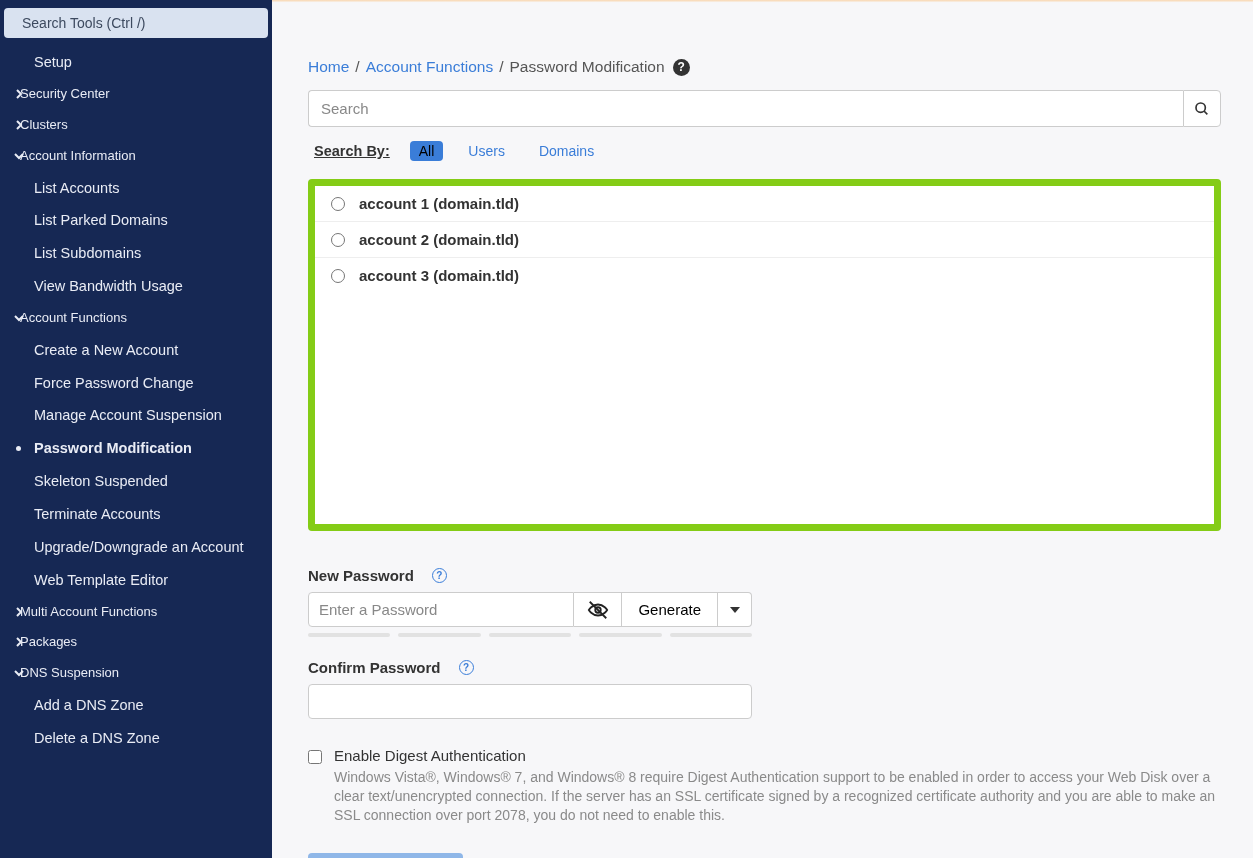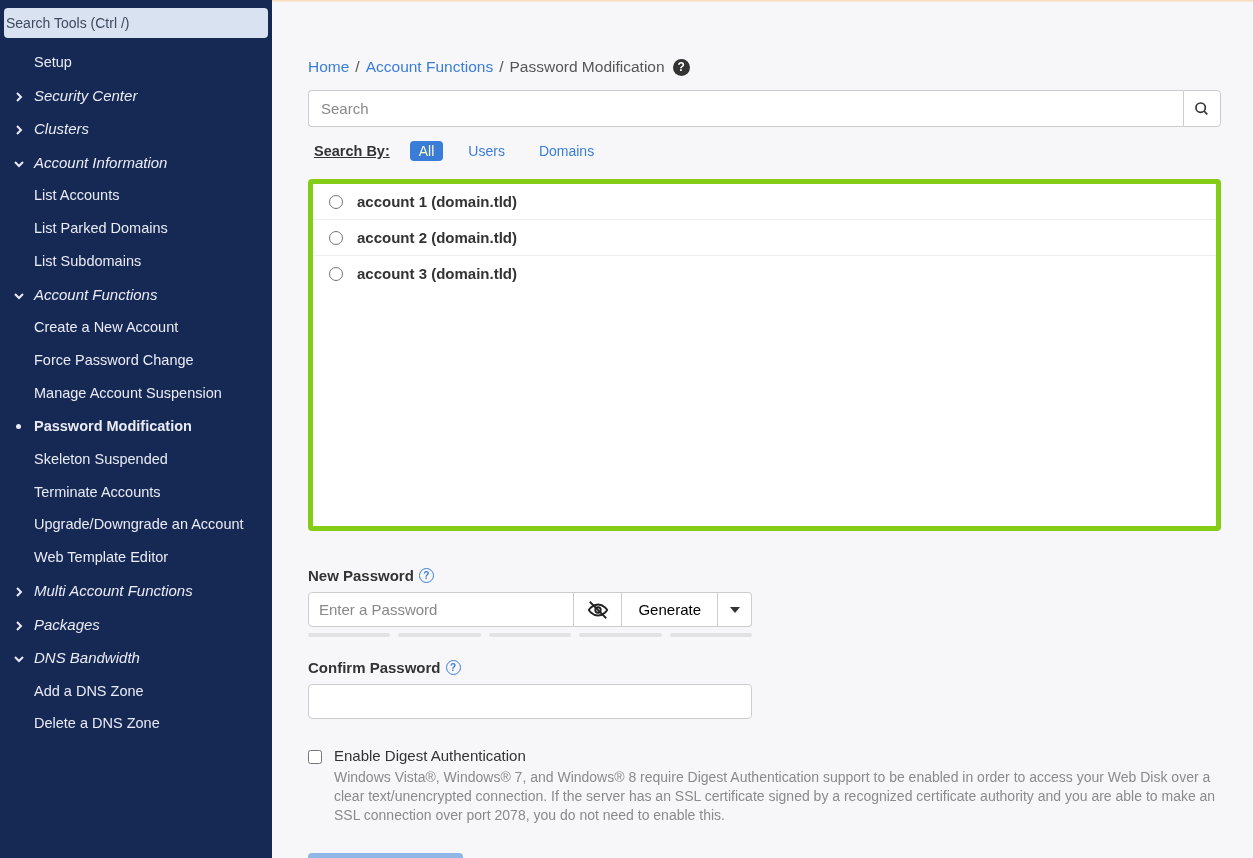--- a/index.html
+++ b/index.html
@@ -12,21 +12,21 @@
     background: #162854;
     color: #e9ecf5;
     height: 858px;
     display: flex;
     flex-direction: column;
     flex-shrink: 0;
   }
   .sidebar-search-wrap { padding: 8px 4px; }
   .sidebar-search {
     width: 100%;
-    padding: 7px 2px;
+    padding: 7px 18px;
     background: #d9e2f0;
     border: none;
     border-radius: 4px;
     font-size: 14px;
     color: #333;
     outline: none;
   }
   .sidebar-search::placeholder { color: #3d4a5f; }
   .sidebar-scroll {
     flex: 1;
@@ -37,21 +37,21 @@
   .sidebar-scroll::-webkit-scrollbar { width: 12px; }
   .sidebar-scroll::-webkit-scrollbar-track { background: #162854; }
   .sidebar-scroll::-webkit-scrollbar-thumb { background: #56698f; border-radius: 2px; }
   .nav-item {
     padding: 7px 0 7px 34px;
     position: relative;
     cursor: pointer;
     font-size: 14.5px;
     line-height: 1.3;
   }
-  .nav-item.section-header { padding-left: 34px; font-size: 15px; font-style: italic; }
+  .nav-item.section-header { padding-left: 20px; font-size: 13px; }
   .nav-item .chev {
     position: absolute;
     left: 13px;
     top: 9px;
     width: 12px;
     height: 12px;
   }
   .nav-item .dot {
     position: absolute;
     left: 16px;
@@ -132,24 +132,24 @@
     font-size: 14.5px;
     margin: 4px 0 18px 6px;
   }
   .search-by-row .label { font-weight: 700; color: #333; margin-right: 4px; text-decoration: underline; }
   .search-by-row .pill {
     padding: 2px 9px;
     border-radius: 4px;
     cursor: pointer;
     font-size: 14px;
   }
-  .search-by-row .pill.active { background: #3a7dd8; color: #fef9c3; }
+  .search-by-row .pill.active { background: #3a7dd8; color: #000000; }
   .search-by-row .pill.link { color: #3a7dd8; }
   .accounts-box {
-    border: 5px solid #84cc16;
+    border: 7px solid #84cc16;
     border-radius: 4px;
     background: #fff;
     height: 352px;
     overflow-y: auto;
   }
   .account-row {
     display: flex;
     align-items: center;
     padding: 9px 16px;
     border-bottom: 1px solid #eee;
@@ -159,21 +159,21 @@
   .account-row:last-child { border-bottom: none; }
   .account-row input[type=radio] { width: 14px; height: 14px; cursor: pointer; }
   .account-row .acct-label { font-weight: 700; font-size: 15px; color: #333; }
 
   .field-block { margin-top: 36px; }
   .field-label {
     font-weight: 700;
     font-size: 15px;
     display: flex;
     align-items: center;
-    gap: 5px;
+    gap: 18px;
     margin-bottom: 8px;
   }
   .help-circ {
     width: 15px; height: 15px;
     border: 1.5px solid #3a7dd8;
     color: #3a7dd8;
     border-radius: 50%;
     display: inline-flex;
     align-items: center;
     justify-content: center;
@@ -280,40 +280,41 @@
           </svg></span><span>Security Center</span></div>
       <div class="nav-item section-header"><span class="chev"><svg width="12" height="12" viewBox="0 0 12 12">
             <polyline points="4,2 8,6 4,10"></polyline>
           </svg></span><span>Clusters</span></div>
       <div class="nav-item section-header"><span class="chev"><svg width="12" height="12" viewBox="0 0 12 12">
             <polyline points="2,4 6,8 10,4"></polyline>
           </svg></span><span>Account Information</span></div>
       <div class="nav-item leaf"><span>List Accounts</span></div>
       <div class="nav-item leaf"><span>List Parked Domains</span></div>
       <div class="nav-item leaf"><span>List Subdomains</span></div>
+      <div class="nav-item leaf"><span>View Bandwidth Usage</span></div>
       <div class="nav-item section-header"><span class="chev"><svg width="12" height="12" viewBox="0 0 12 12">
             <polyline points="2,4 6,8 10,4"></polyline>
           </svg></span><span>Account Functions</span></div>
       <div class="nav-item leaf"><span>Create a New Account</span></div>
       <div class="nav-item leaf"><span>Force Password Change</span></div>
       <div class="nav-item leaf"><span>Manage Account Suspension</span></div>
       <div class="nav-item leaf active"><span class="dot"></span><span>Password Modification</span></div>
       <div class="nav-item leaf"><span>Skeleton Suspended</span></div>
       <div class="nav-item leaf"><span>Terminate Accounts</span></div>
       <div class="nav-item leaf"><span>Upgrade/Downgrade an Account</span></div>
       <div class="nav-item leaf"><span>Web Template Editor</span></div>
       <div class="nav-item section-header"><span class="chev"><svg width="12" height="12" viewBox="0 0 12 12">
             <polyline points="4,2 8,6 4,10"></polyline>
           </svg></span><span>Multi Account Functions</span></div>
       <div class="nav-item section-header"><span class="chev"><svg width="12" height="12" viewBox="0 0 12 12">
             <polyline points="4,2 8,6 4,10"></polyline>
           </svg></span><span>Packages</span></div>
       <div class="nav-item section-header"><span class="chev"><svg width="12" height="12" viewBox="0 0 12 12">
             <polyline points="2,4 6,8 10,4"></polyline>
-          </svg></span><span>DNS Bandwidth</span></div>
+          </svg></span><span>DNS Suspension</span></div>
       <div class="nav-item leaf"><span>Add a DNS Zone</span></div>
       <div class="nav-item leaf"><span>Delete a DNS Zone</span></div>
     </div>
 </div>
 
 <div class="orange-bar"></div>
 
 <div class="main">
 
   <div class="breadcrumb">

